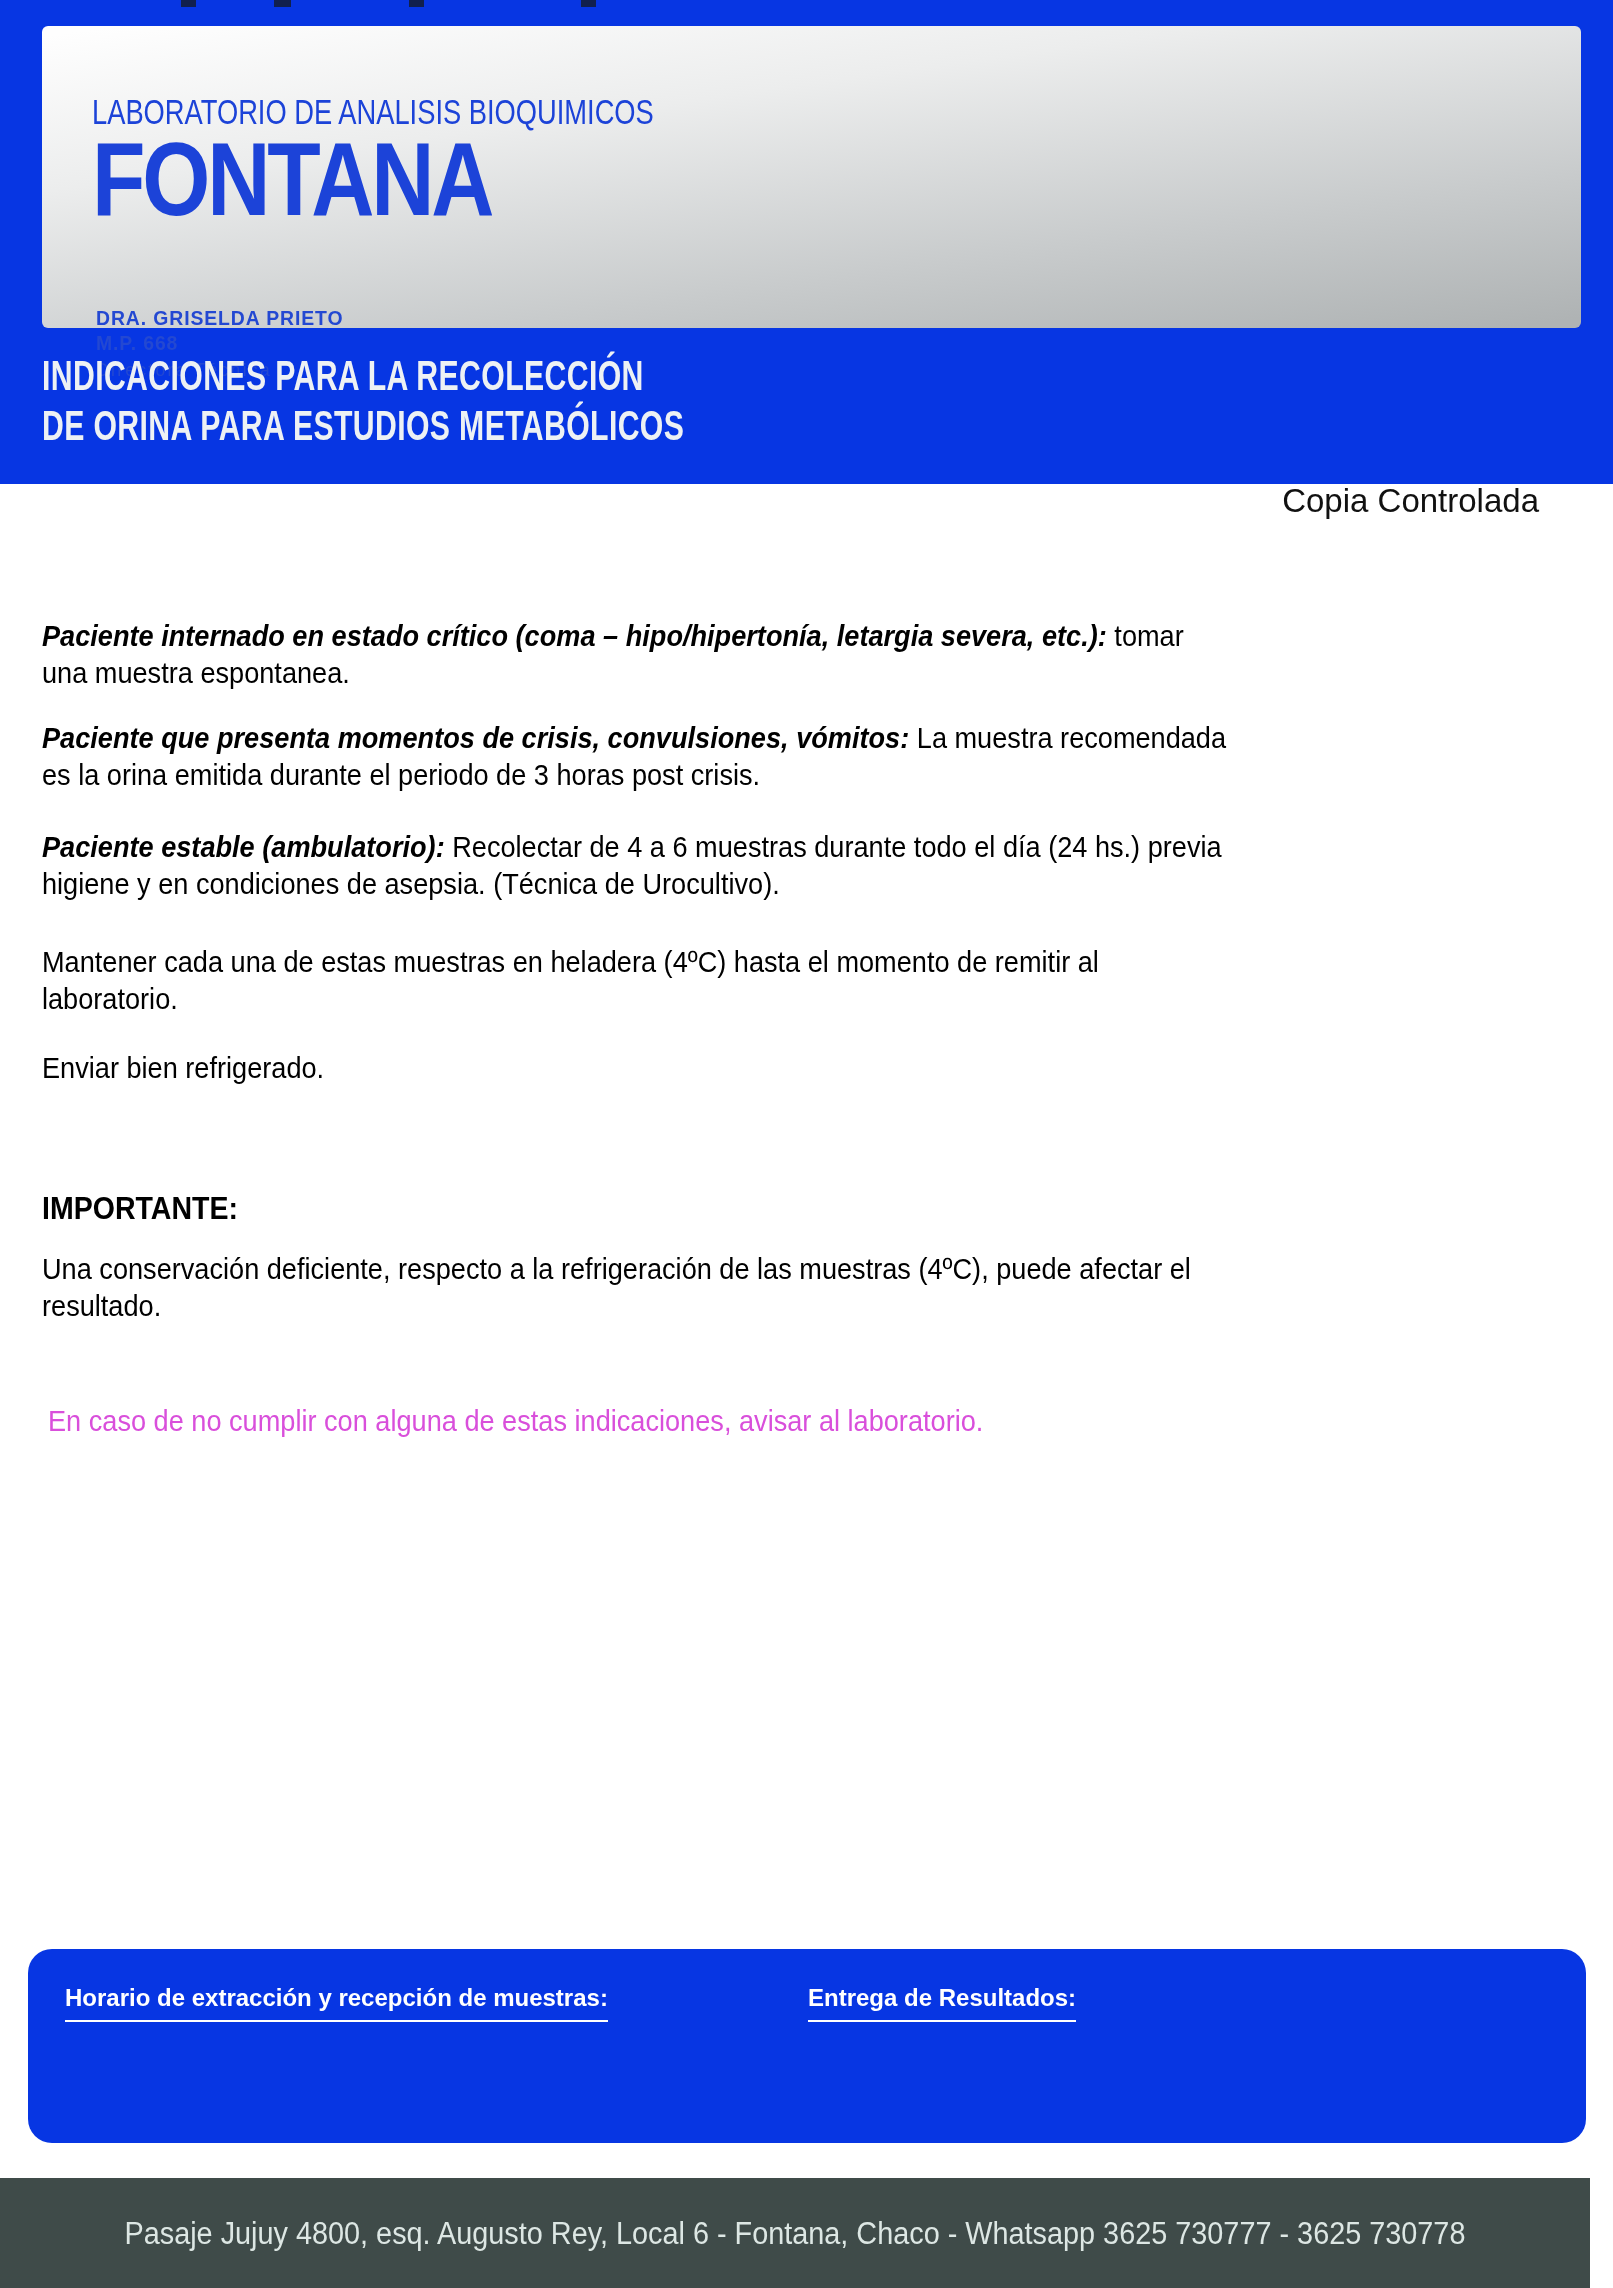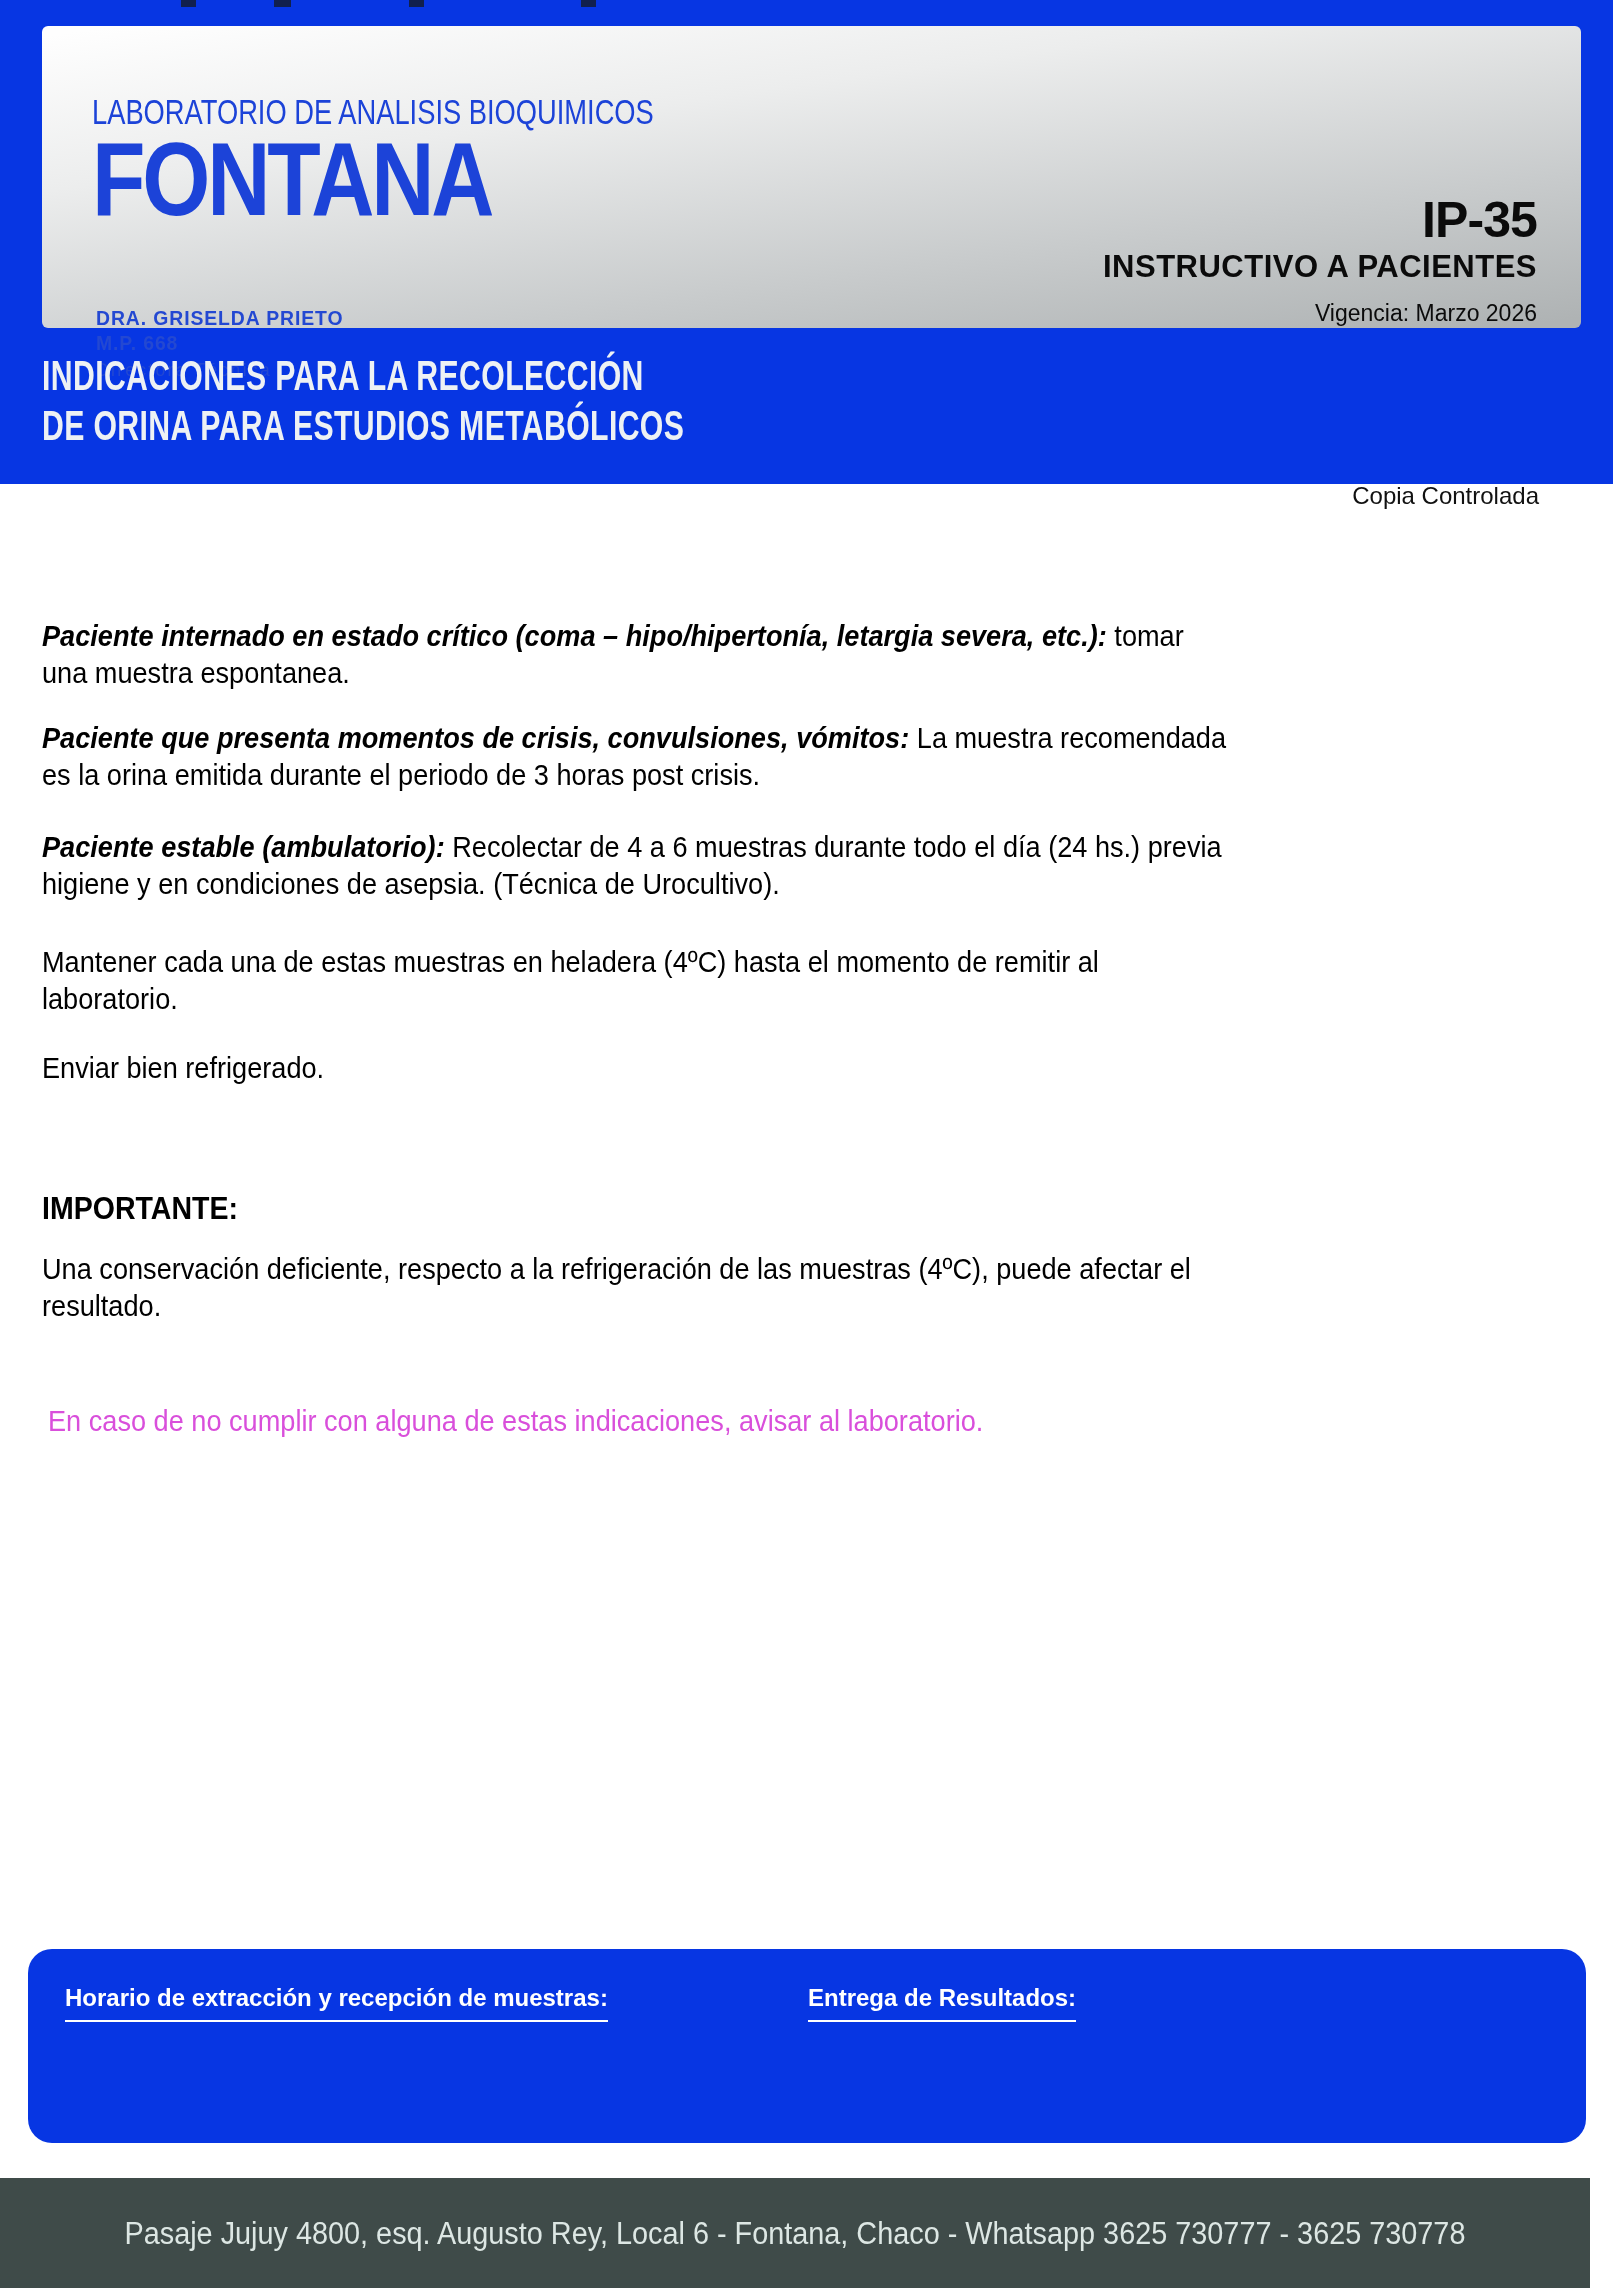--- a/index.html
+++ b/index.html
@@ -45,21 +45,21 @@
   .doc-validity{font-size:23px; font-weight:400; margin-top:14.8px;}
   .page-title{
     position:absolute; left:42px; top:351px;
     color:#edf1f4; font-size:42px; font-weight:700; line-height:50px;
     transform:scaleX(0.72); transform-origin:left top;
     white-space:nowrap; letter-spacing:0.5px;
   }
   
   .copy-watermark{
     position:absolute; top:482px; right:74px;
-    font-size:24px; color:#111; white-space:nowrap;
+    font-size:33px; color:#111; white-space:nowrap;
   }
   
   .body-block{
     position:absolute; left:42px; top:617px; width:1569px;
     color:#000; font-size:29.5px; line-height:37px;
     transform:scaleX(0.92); transform-origin:left top;
   }
   .para{margin:0 0 28px 0;}
   .ln{white-space:nowrap;}
   .lead{font-weight:700; font-style:italic;}
@@ -107,25 +107,20 @@
 
     <div class="lab-card">
       <div class="logo-block">
         <div class="lab-tagline">LABORATORIO DE ANALISIS BIOQUIMICOS</div>
         <div class="lab-logo">FONTANA</div>
       </div>
       <div class="credentials">
         <div class="cred-name">DRA. GRISELDA PRIETO</div>
         <div class="cred-lic">M.P. 668</div>
         <div class="cred-role">Directora Técnica</div>
-      </div>
-      <div class="doc-id-block">
-        <div class="doc-code">IP-35</div>
-        <div class="doc-type">INSTRUCTIVO A PACIENTES</div>
-        <div class="doc-validity">Vigencia: Marzo 2026</div>
       </div>
     </div>
 
     <div class="page-title">
       <div>INDICACIONES PARA LA RECOLECCIÓN</div>
       <div>DE ORINA PARA ESTUDIOS METABÓLICOS</div>
     </div>
   </div>
 
   <div class="copy-watermark">Copia Controlada</div>

